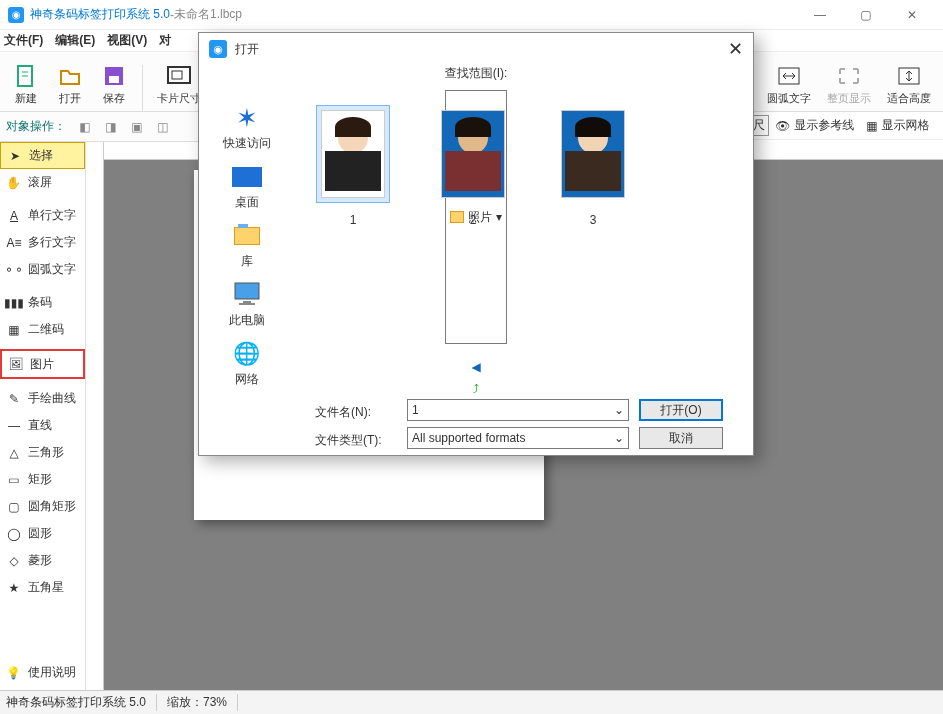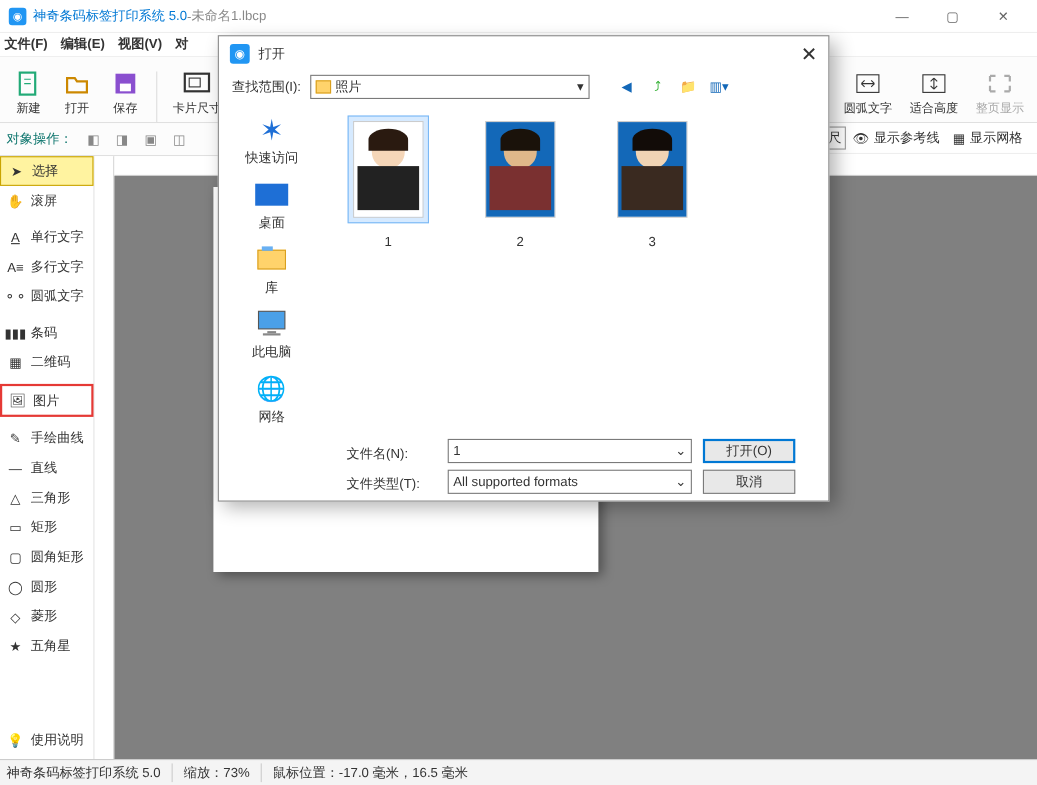--- a/index.html
+++ b/index.html
@@ -53,21 +53,21 @@
 
 
 .statusbar { position:absolute; bottom:0; left:0; right:0; height:24px; background:#f4f4f4; border-top:1px solid #ccc; display:flex; align-items:center; padding:0 6px; gap:10px; font-size:11px; color:#333;}
 .statusbar .seg { border-right:1px solid #ccc; padding-right:10px;}
 
 
 .dlg { position:absolute; left:198px; top:32px; width:556px; height:424px; background:#fff; border:1px solid #888; box-shadow:6px 6px 16px rgba(0,0,0,0.3); z-index:50;}
 .dlg-title { height:32px; display:flex; align-items:center; padding:0 10px; }
 .dlg-title .ic { width:18px;height:18px;background:#2196f3;border-radius:3px;margin-right:8px;display:flex;align-items:center;justify-content:center;color:#fff;font-size:11px;}
 .dlg-title .x { margin-left:auto; font-size:18px; color:#333;}
-.dlg-lookin { height:28px; display:flex; align-items:center; padding:0 12px; gap:8px;}
+.dlg-lookin { height:28px; display:flex; align-items:center; padding:0 12px; gap:8px;flex-direction:column;}
 .dlg-lookin .combo { flex:0 0 254px; height:22px; border:1px solid #7a7a7a; display:flex;align-items:center;padding:0 4px;gap:4px;background:#fff;}
 .dlg-lookin .combo .fld { width:14px;height:12px;background:#ffd36b;border:1px solid #d9a020;}
 .dlg-lookin .tb-ic { width:20px;height:20px;display:flex;align-items:center;justify-content:center;}
 .dlg-body { position:absolute; top:64px; bottom:52px; left:0; right:0; display:flex;}
 .dlg-places { width:96px; display:flex; flex-direction:column; align-items:center; padding-top:6px; gap:10px;}
 .place { display:flex; flex-direction:column; align-items:center; gap:2px; width:80px;}
 .place .pic { width:34px; height:30px; display:flex;align-items:center;justify-content:center;}
 .dlg-files { flex:1; padding:8px 8px; display:flex; gap:20px;}
 .thumb { width:100px; display:flex; flex-direction:column; align-items:center;}
 .thumb.sel .frame { background:#d6eaff; border:1px solid #7ab8f5; padding:4px;}
@@ -157,33 +157,33 @@
         <svg width="24" height="20">
           <rect x="2" y="2" width="20" height="16" fill="none" stroke="#333"></rect>
           <path d="M6 10 h12 M6 10 l3 -3 M6 10 l3 3 M18 10 l-3 -3 M18 10 l-3 3" stroke="#333" fill="none"></path>
         </svg>
       </span>
     <span class="lb">圆弧文字</span>
   </div>
   <div class="tool-btn">
     <span class="ic">
         <svg width="24" height="20">
+          <path d="M3 3 h5 M3 3 v5 M21 3 h-5 M21 3 v5 M3 17 h5 M3 17 v-5 M21 17 h-5 M21 17 v-5" stroke="#aaa" fill="none" stroke-width="2"></path>
+        </svg>
+      </span>
+    <span class="lb" style="color:#aaa">整页显示</span>
+  </div>
+  <div class="tool-btn">
+    <span class="ic">
+        <svg width="24" height="20">
           <rect x="2" y="2" width="20" height="16" fill="none" stroke="#333"></rect>
           <path d="M12 5 v10 M12 5 l-3 3 M12 5 l3 3 M12 15 l-3 -3 M12 15 l3 -3" stroke="#333" fill="none"></path>
         </svg>
       </span>
     <span class="lb">适合高度</span>
-  </div>
-  <div class="tool-btn">
-    <span class="ic">
-        <svg width="24" height="20">
-          <path d="M3 3 h5 M3 3 v5 M21 3 h-5 M21 3 v5 M3 17 h5 M3 17 v-5 M21 17 h-5 M21 17 v-5" stroke="#aaa" fill="none" stroke-width="2"></path>
-        </svg>
-      </span>
-    <span class="lb" style="color:#aaa">整页显示</span>
   </div>
 </div>
 
 <div class="objbar">
   <span class="lbl">对象操作：</span>
   <span class="obj-ic">◧</span>
   <span class="obj-ic">◨</span>
   <span class="obj-ic">▣</span>
   <span class="obj-ic">◫</span>
 </div>
@@ -311,21 +311,20 @@
   <span class="tick" style="left:18px">-14</span>
 </div>
 
 <div class="canvas-area">
   <div class="page"></div>
 </div>
 
 <div class="statusbar">
   <span class="seg">神奇条码标签打印系统 5.0</span>
   <span class="seg"><span>缩放：</span><span>73%</span></span>
-  <span><span>鼠标位置：</span><span>-17.0 毫米，16.5 毫米</span></span>
 </div>
 
 <div class="dlg">
   <div class="dlg-title">
     <div class="ic">◉</div>
     <span>打开</span>
     <span class="x">✕</span>
   </div>
   <div class="dlg-lookin">
     <span>查找范围(I):</span>

